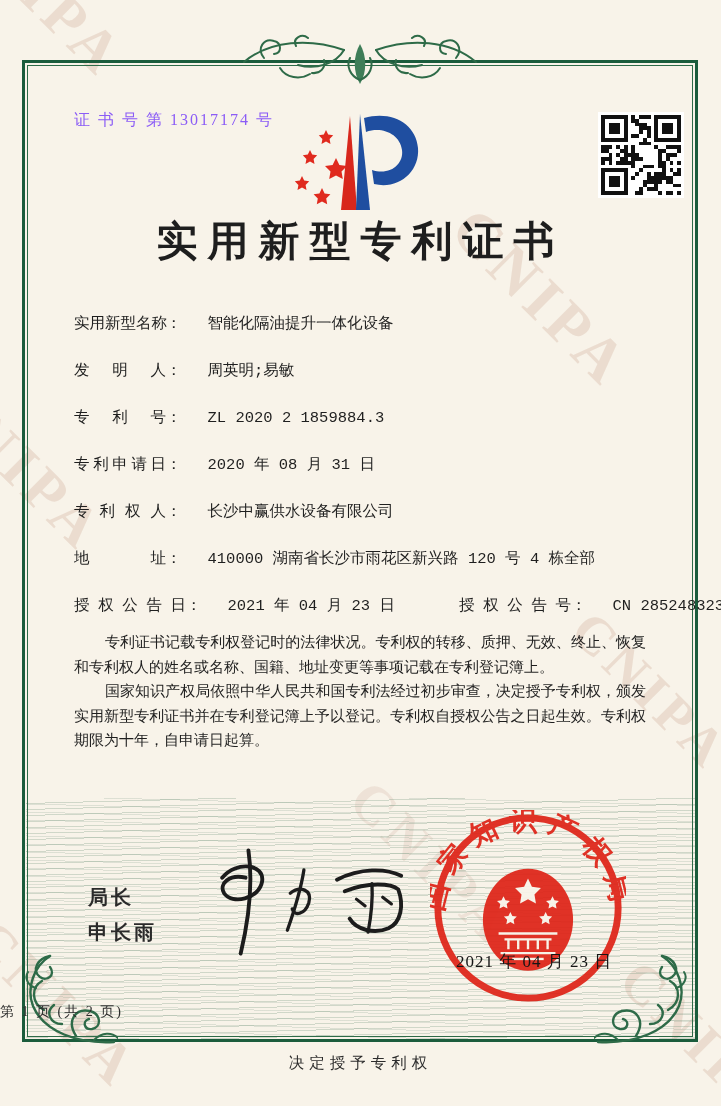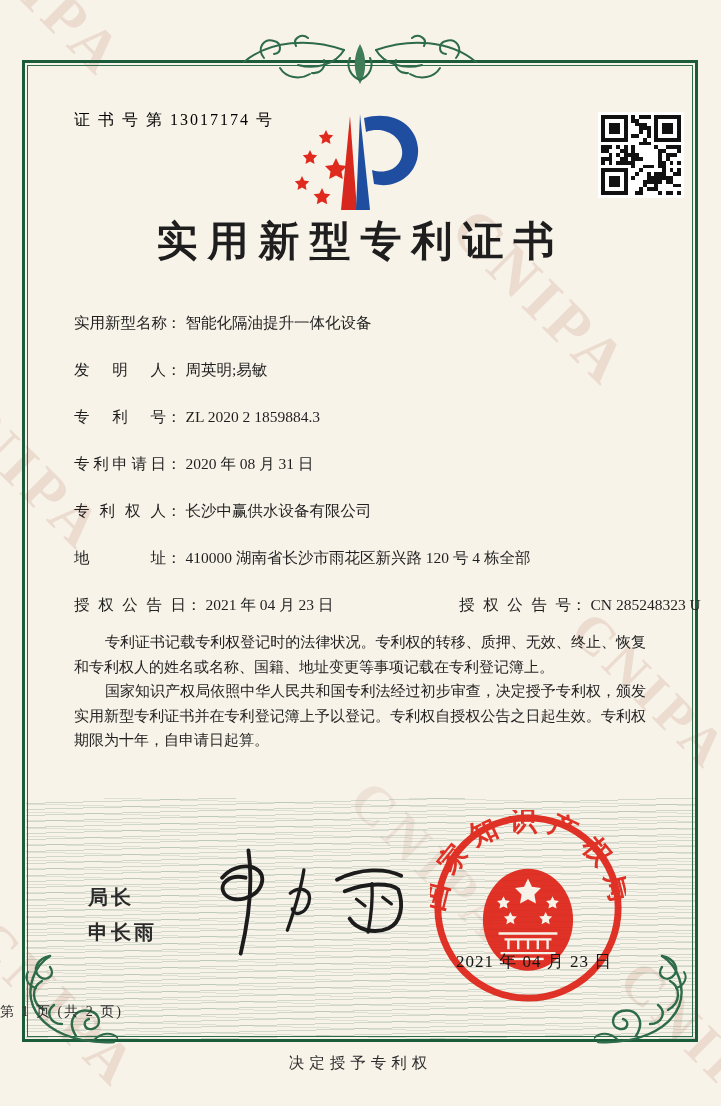--- a/index.html
+++ b/index.html
@@ -29,33 +29,33 @@
   .frame-inner{
     position:absolute; inset:2px; border:1px solid #2e6b48;
   }
   .ornament-top{position:absolute; left:240px; top:34px; z-index:2;}
   .flourish{position:absolute; z-index:2;}
   .flourish.bl{left:14px; top:948px;}
   .flourish.br{left:594px; top:938px;}
   
   .cert-no{
     position:absolute; left:74px; top:110px; font-size:16px; letter-spacing:2px;
-    color:#000000; z-index:3;
+    color:#8b5cf6; z-index:3;
   }
   .logo{position:absolute; left:292px; top:106px; z-index:3;}
   .qr{position:absolute; left:598px; top:112px; z-index:3; background:#fff; padding:3px;}
   .title{
     position:absolute; left:0; right:0; top:214px; text-align:center;
     font-size:41px; font-weight:bold; letter-spacing:10px; color:#1e1e1e; z-index:3;
   }
   
   .frow{position:absolute; left:74px; font-size:15.5px; color:#1f1f1f; z-index:3; white-space:nowrap;}
   .jl{display:inline-flex; justify-content:space-between; width:92px; vertical-align:bottom;}
   .jl.w110{width:112px;}
-  .fval{margin-left:4px;}
+  .fval{margin-left:26px;font-family:Liberation Mono, monospace;}
   .grant-no{position:absolute; left:385px; top:0;}
   
   .paras{position:absolute; left:74px; top:630px; width:572px; z-index:3;}
   .paras p{
     margin:0; font-size:15px; line-height:24.6px; text-align:justify;
     text-indent:31px; color:#1f1f1f;
   }
   
   .officer{
     position:absolute; left:88px; z-index:3; font-family:"Liberation Sans","DejaVu Sans",sans-serif;

